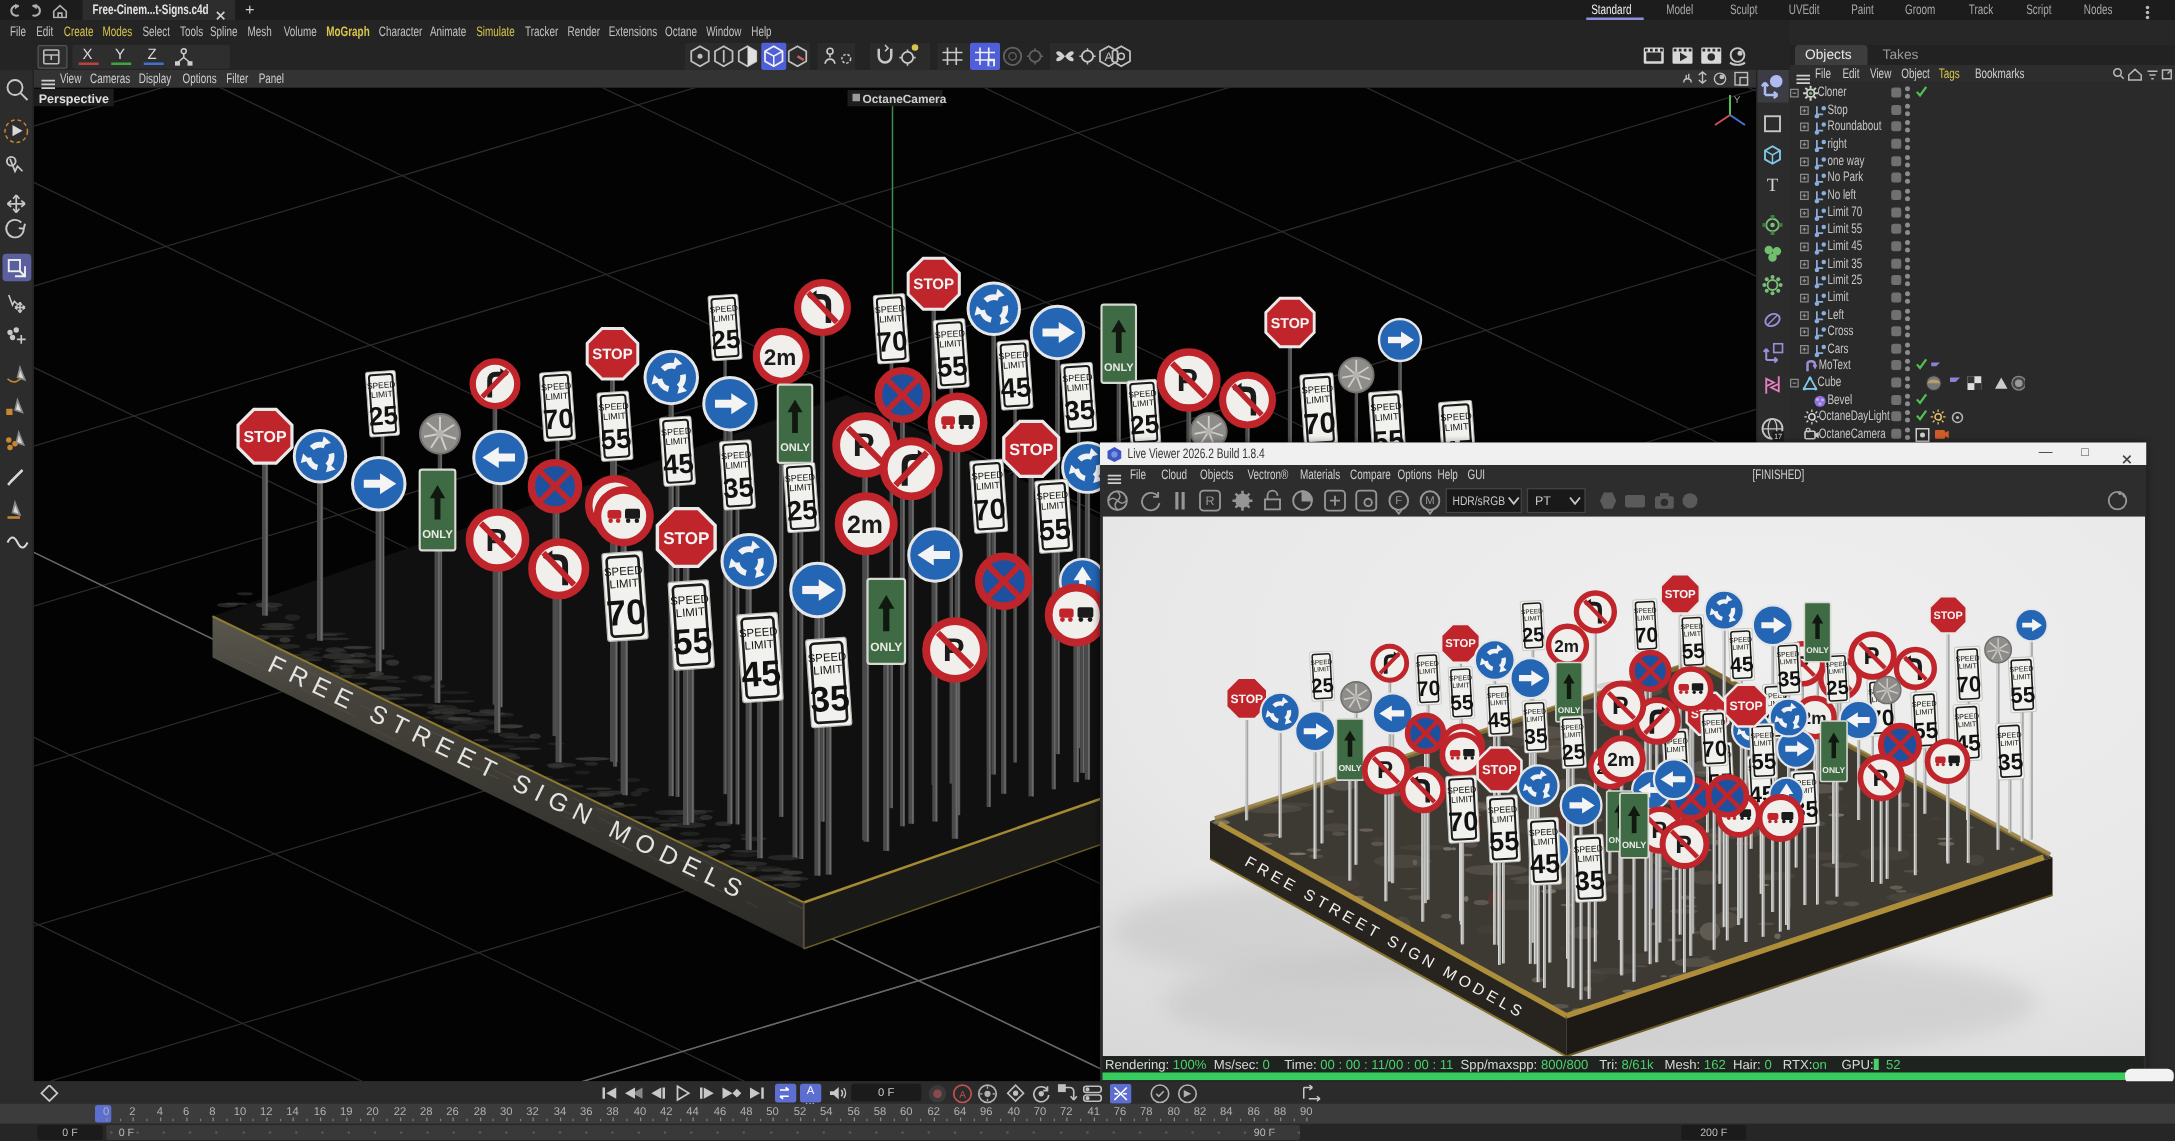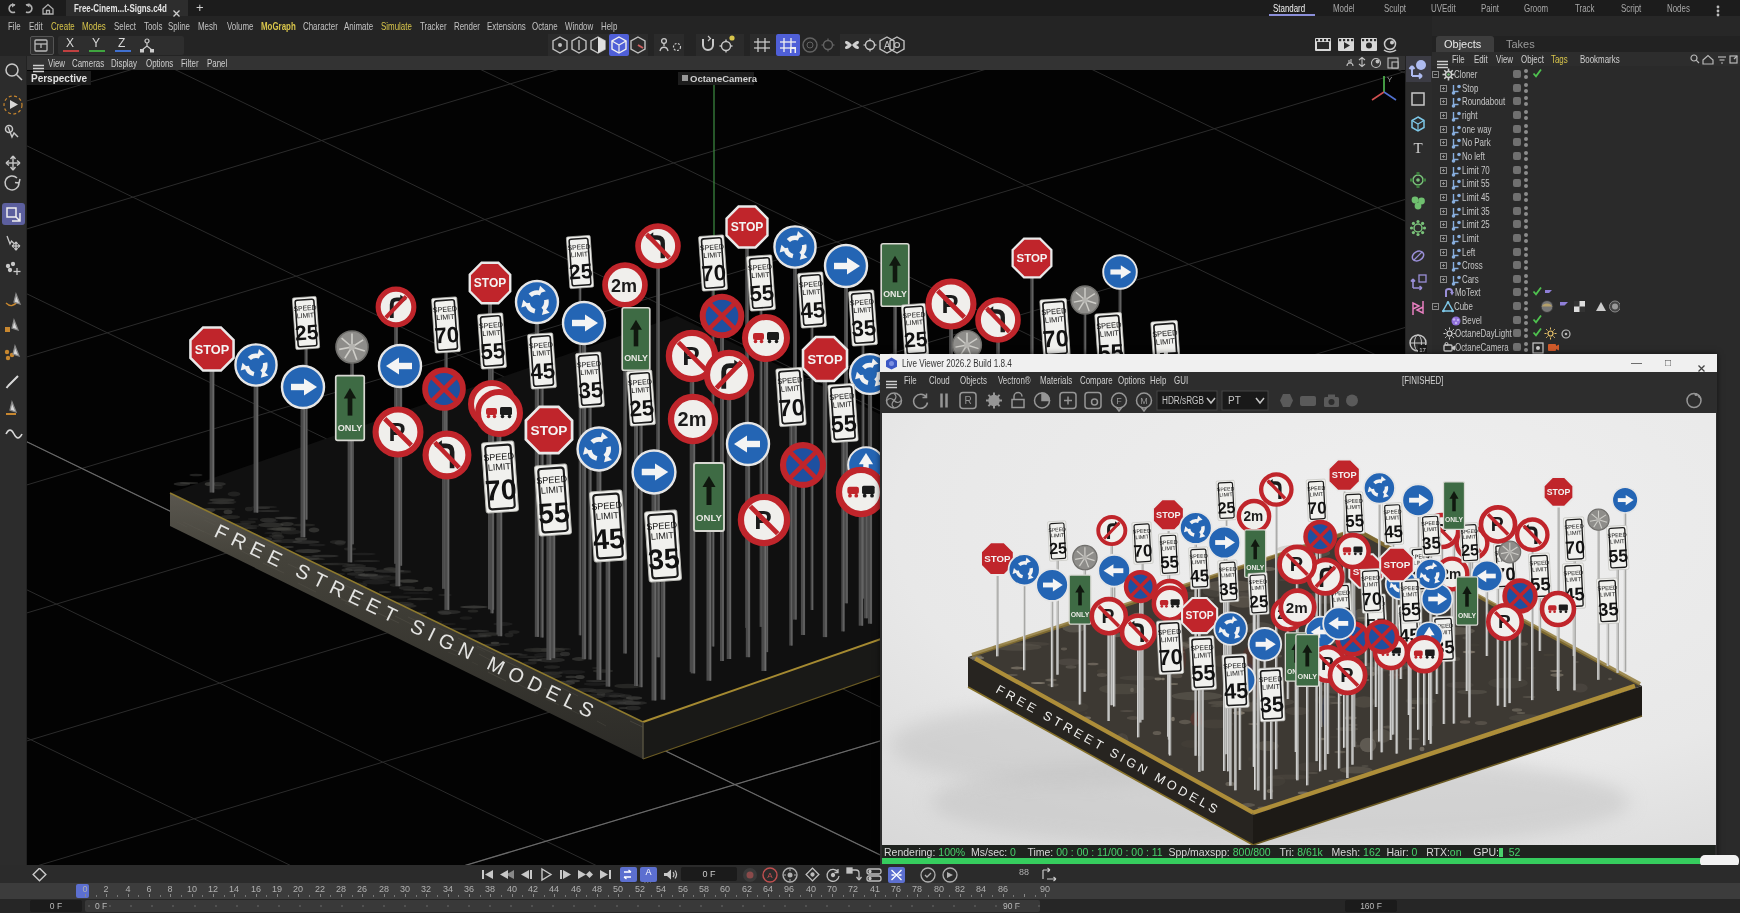--- a/index.html
+++ b/index.html
@@ -2209,21 +2209,21 @@
       <div class="t" style="left:917px;top:19px;font-size:9px;color:#b0b0b0;transform:translateX(-50%)">78</div>
       <div class="abs" style="left:917px;top:29px;width:1px;height:3px;background:#888"></div>
       <div class="t" style="left:939px;top:19px;font-size:9px;color:#b0b0b0;transform:translateX(-50%)">80</div>
       <div class="abs" style="left:939px;top:29px;width:1px;height:3px;background:#888"></div>
       <div class="t" style="left:960px;top:19px;font-size:9px;color:#b0b0b0;transform:translateX(-50%)">82</div>
       <div class="abs" style="left:960px;top:29px;width:1px;height:3px;background:#888"></div>
       <div class="t" style="left:981px;top:19px;font-size:9px;color:#b0b0b0;transform:translateX(-50%)">84</div>
       <div class="abs" style="left:981px;top:29px;width:1px;height:3px;background:#888"></div>
       <div class="t" style="left:1003px;top:19px;font-size:9px;color:#b0b0b0;transform:translateX(-50%)">86</div>
       <div class="abs" style="left:1003px;top:29px;width:1px;height:3px;background:#888"></div>
-      <div class="t" style="left:1024px;top:2px;font-size:9px;color:#b0b0b0;transform:translateX(-50%)">88</div>
+      <div class="t" style="left:1024px;top:19px;font-size:9px;color:#b0b0b0;transform:translateX(-50%)">88</div>
       <div class="abs" style="left:1024px;top:29px;width:1px;height:3px;background:#888"></div>
       <div class="t" style="left:1045px;top:19px;font-size:9px;color:#b0b0b0;transform:translateX(-50%)">90</div>
       <div class="abs" style="left:1045px;top:29px;width:1px;height:3px;background:#888"></div>
       <div class="abs" style="left:96px;top:30px;width:1px;height:2px;background:#777"></div>
       <div class="abs" style="left:117px;top:30px;width:1px;height:2px;background:#777"></div>
       <div class="abs" style="left:138px;top:30px;width:1px;height:2px;background:#777"></div>
       <div class="abs" style="left:160px;top:30px;width:1px;height:2px;background:#777"></div>
       <div class="abs" style="left:181px;top:30px;width:1px;height:2px;background:#777"></div>
       <div class="abs" style="left:202px;top:30px;width:1px;height:2px;background:#777"></div>
       <div class="abs" style="left:224px;top:30px;width:1px;height:2px;background:#777"></div>
@@ -2310,14 +2310,14 @@
       <div class="abs" style="left:974px;top:40px;width:2px;height:2px;background:#5a5a5a;border-radius:50%;z-index:42"></div>
       <div class="abs" style="left:995px;top:40px;width:2px;height:2px;background:#5a5a5a;border-radius:50%;z-index:42"></div>
       <div class="abs" style="left:1016px;top:40px;width:2px;height:2px;background:#5a5a5a;border-radius:50%;z-index:42"></div>
       <div class="abs" style="left:1038px;top:40px;width:2px;height:2px;background:#5a5a5a;border-radius:50%;z-index:42"></div>
 
  <div class="abs" style="left:0;top:34px;width:1740px;height:14px;background:#262626"></div>
  <div class="abs" style="left:30px;top:35px;width:52px;height:12px;background:#1b1b1b;border-radius:2px;color:#bbb;font-size:8.5px;text-align:center;line-height:12px">0 F</div>
  <div class="abs" style="left:85px;top:35px;width:955px;height:12px;background:#393939;border-radius:2px"></div>
  <div class="t" style="left:95px;top:36px;font-size:8.5px;color:#bbb;z-index:41">0 F</div>
  <div class="t" style="left:1003px;top:36px;font-size:8.5px;color:#bbb;z-index:41">90 F</div>
- <div class="abs" style="left:1345px;top:35px;width:52px;height:12px;background:#1b1b1b;border-radius:2px;color:#bbb;font-size:8.5px;text-align:center;line-height:12px">160 F</div>
+ <div class="abs" style="left:1345px;top:35px;width:52px;height:12px;background:#1b1b1b;border-radius:2px;color:#bbb;font-size:8.5px;text-align:center;line-height:12px">200 F</div>
 </div>
 </div>
 </body></html>

